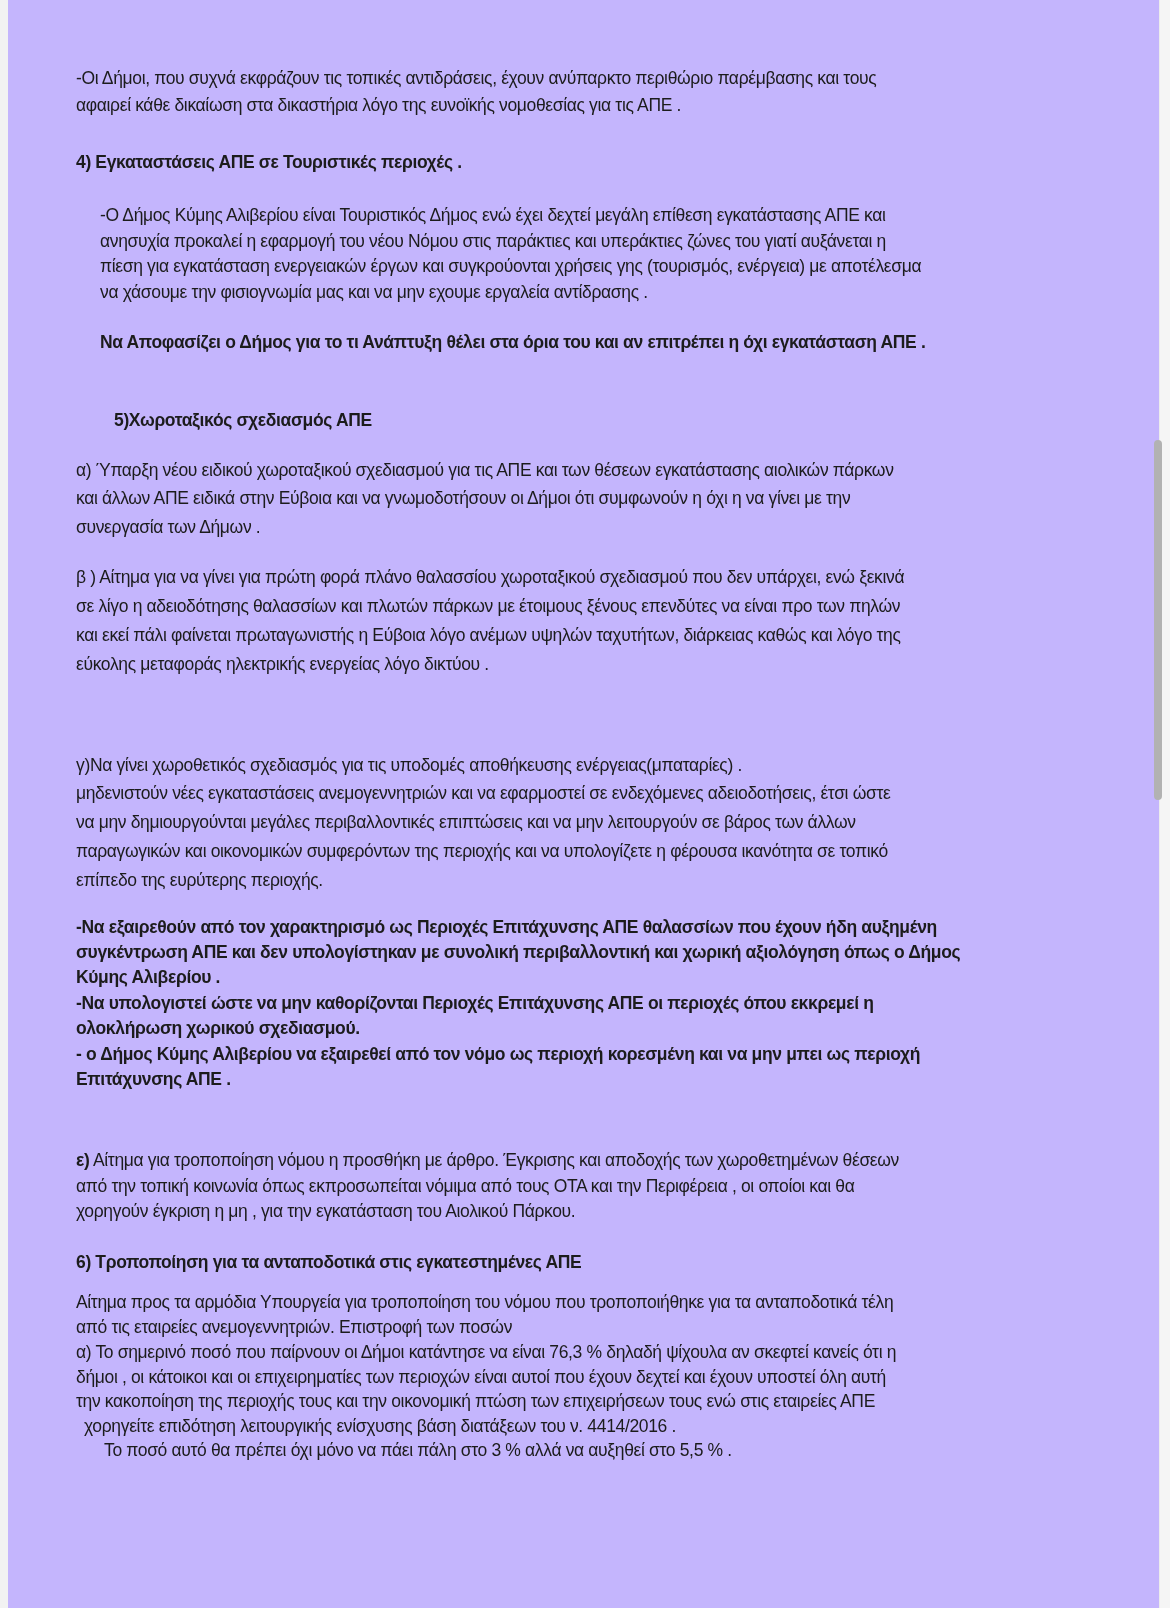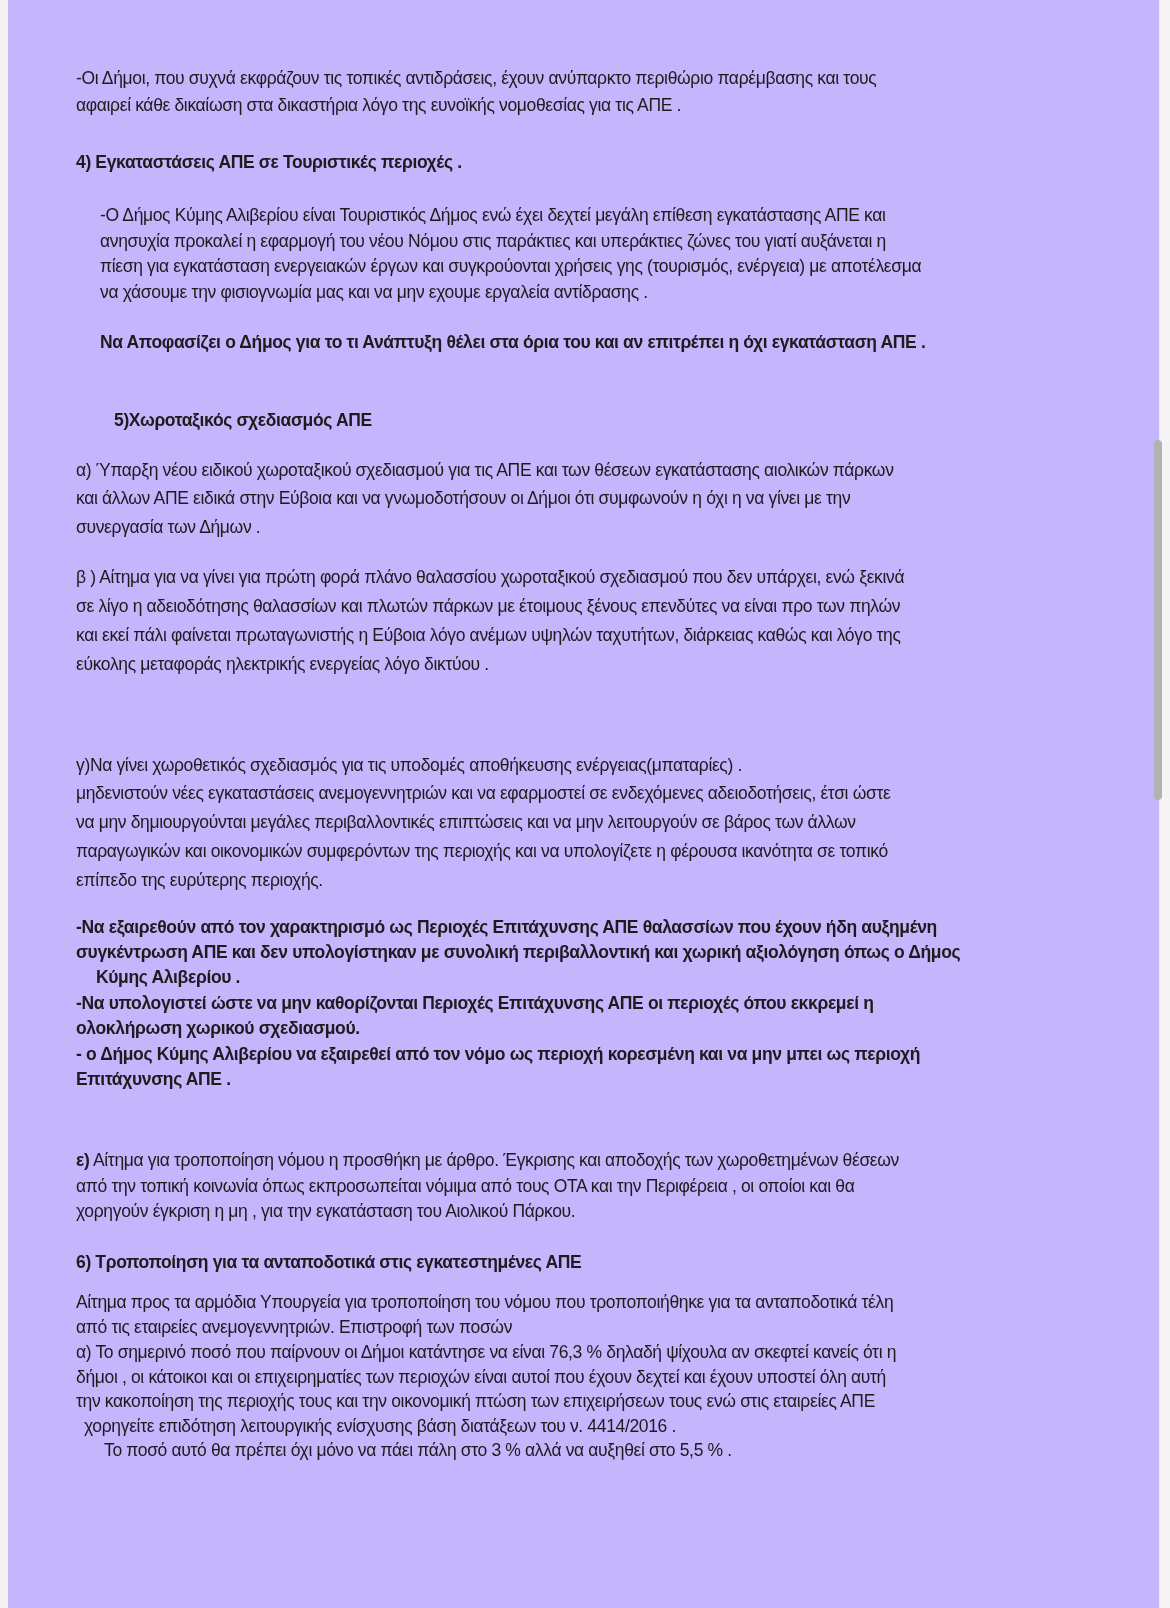--- a/index.html
+++ b/index.html
@@ -78,21 +78,21 @@
 
   <div class="line" style="left:68px;top:744px;margin-top:11px;">γ)Να γίνει χωροθετικός σχεδιασμός  για τις υποδομές αποθήκευσης ενέργειας(μπαταρίες) .</div>
 
   <div class="line" style="left:68px;top:783px;">μηδενιστούν  νέες  εγκαταστάσεις  ανεμογεννητριών  και να εφαρμοστεί σε ενδεχόμενες αδειοδοτήσεις, έτσι ώστε</div>
   <div class="line" style="left:68px;top:812px;">να μην δημιουργούνται μεγάλες  περιβαλλοντικές επιπτώσεις και να μην λειτουργούν σε βάρος των άλλων</div>
   <div class="line" style="left:68px;top:841px;">παραγωγικών και οικονομικών συμφερόντων της περιοχής  και να υπολογίζετε η φέρουσα ικανότητα σε τοπικό</div>
   <div class="line" style="left:68px;top:870px;">επίπεδο της ευρύτερης περιοχής.</div>
 
   <div class="line b" style="left:68px;top:917px;">-Να εξαιρεθούν από τον  χαρακτηρισμό ως Περιοχές Επιτάχυνσης ΑΠΕ θαλασσίων που έχουν  ήδη αυξημένη</div>
   <div class="line b" style="left:68px;top:942px;">συγκέντρωση ΑΠΕ και  δεν υπολογίστηκαν με  συνολική περιβαλλοντική και χωρική αξιολόγηση όπως ο Δήμος</div>
-  <div class="line b" style="left:68px;top:967px;margin-left:20px;">Κύμης Αλιβερίου .</div>
+  <div class="line b" style="left:68px;top:967px;">Κύμης Αλιβερίου .</div>
   <div class="line b" style="left:68px;top:993px;">-Να υπολογιστεί  ώστε  να  μην καθορίζονται Περιοχές Επιτάχυνσης ΑΠΕ οι περιοχές όπου εκκρεμεί η</div>
   <div class="line b" style="left:68px;top:1018px;">ολοκλήρωση  χωρικού σχεδιασμού.</div>
   <div class="line b" style="left:68px;top:1044px;"> - ο Δήμος Κύμης Αλιβερίου να εξαιρεθεί από τον νόμο ως περιοχή κορεσμένη και να μην μπει ως περιοχή</div>
   <div class="line b" style="left:68px;top:1069px;">Επιτάχυνσης ΑΠΕ .</div>
 
   <div class="line" style="left:68px;top:1150px;"><span class="b">ε)</span><span> Αίτημα για τροποποίηση νόμου η προσθήκη  με άρθρο. Έγκρισης  και αποδοχής  των χωροθετημένων θέσεων</span></div>
   <div class="line" style="left:68px;top:1176px;">από την τοπική κοινωνία όπως εκπροσωπείται νόμιμα από τους ΟΤΑ και την Περιφέρεια , οι οποίοι και θα</div>
   <div class="line" style="left:68px;top:1201px;">χορηγούν   έγκριση η μη , για την εγκατάσταση του Αιολικού Πάρκου.</div>
 
   <div class="line b" style="left:68px;top:1252px;">6) Τροποποίηση για τα ανταποδοτικά στις εγκατεστημένες ΑΠΕ</div>

